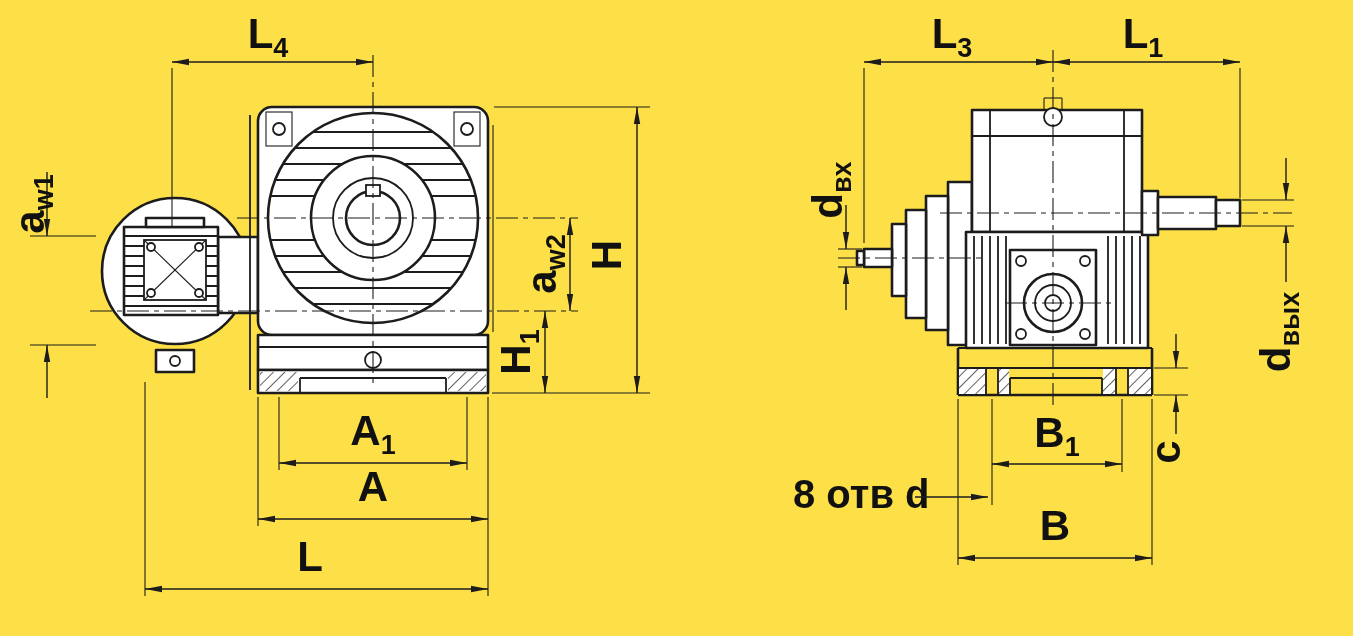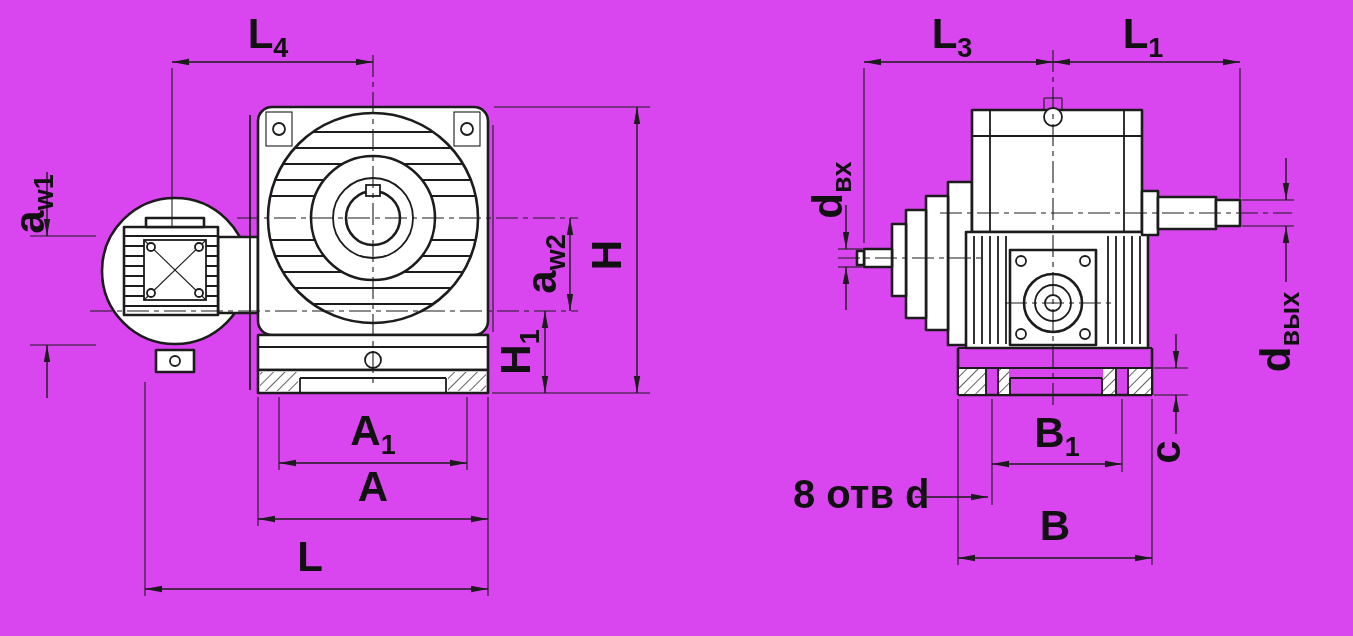--- a/index.html
+++ b/index.html
@@ -1,16 +1,16 @@
 <!DOCTYPE html>
 <html><head>
 <meta charset="utf-8">
 <style>
   html,body{margin:0;padding:0;background:#ffffff;}
-  .canvas{width:1353px;height:636px;background:#d946ef;}
+  .canvas{width:1353px;height:636px;background:#fde047;}
   .ln  {stroke:#1c1c1c;stroke-width:2.6;fill:none;stroke-linejoin:round;}
   .lnf {stroke:#1c1c1c;stroke-width:2.6;fill:#ffffff;stroke-linejoin:round;}
   .md  {stroke:#1c1c1c;stroke-width:1.8;fill:none;}
   .mdf {stroke:#1c1c1c;stroke-width:1.8;fill:#ffffff;}
   .thin{stroke:#1c1c1c;stroke-width:1.1;fill:none;}
   .cl  {stroke:#1c1c1c;stroke-width:1.1;fill:none;stroke-dasharray:22 5 5 5;}
   .dim {stroke:#1c1c1c;stroke-width:1.4;fill:none;}
   .lbl {font:bold 42px "Liberation Sans", sans-serif;fill:#111;}
   .sub {font-size:27px;}
   .note{font:bold 40px "Liberation Sans", sans-serif;fill:#111;}

